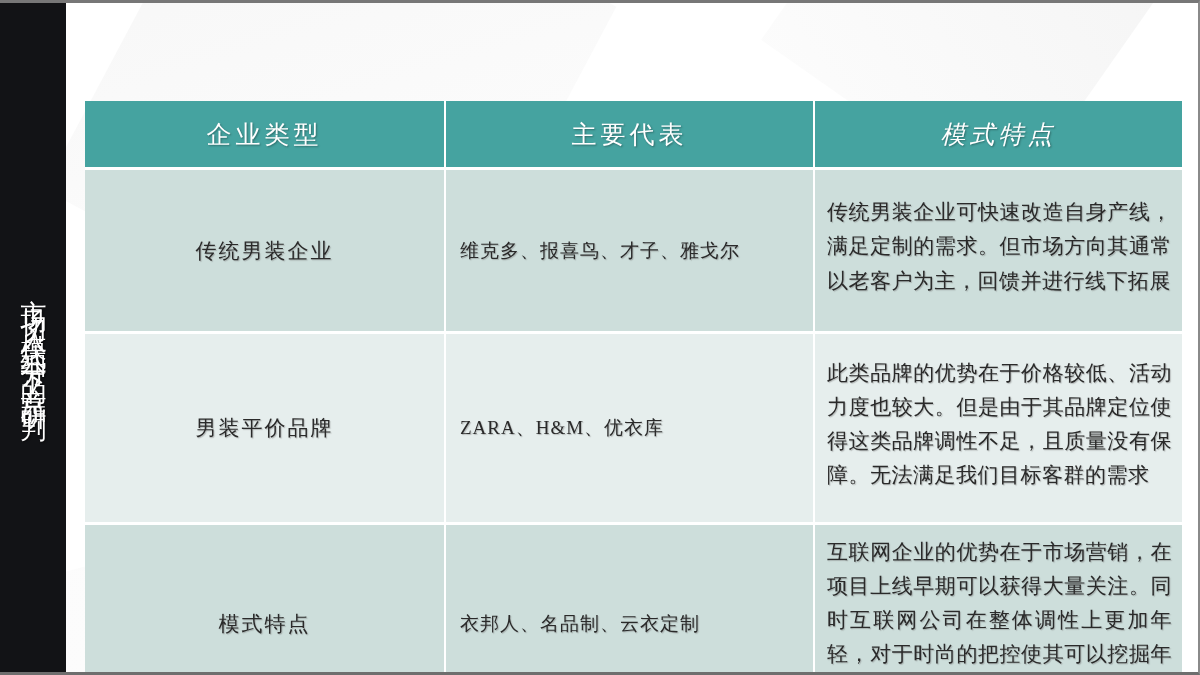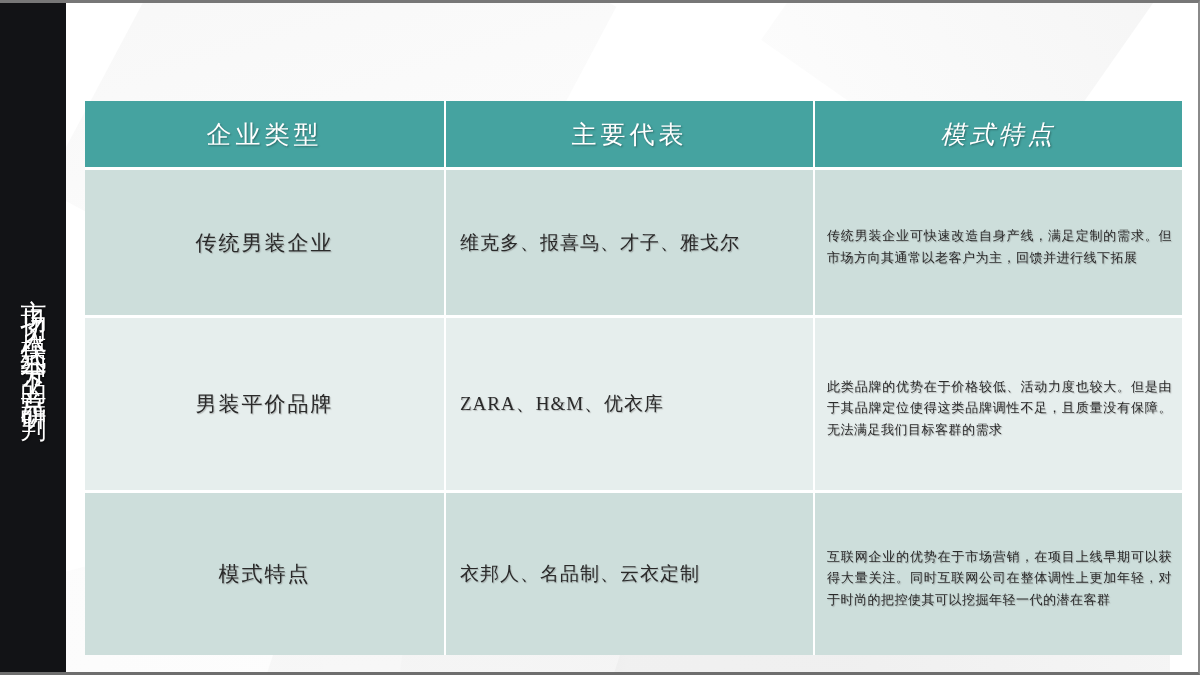--- a/index.html
+++ b/index.html
@@ -147,24 +147,24 @@
     font-size: 21px;
     letter-spacing: 2px;
   }
   .cell-rep {
     font-size: 19px;
     letter-spacing: 1px;
     padding-left: 14px;
     padding-right: 2px;
   }
   .cell-desc {
-    font-size: 13px;
+    font-size: 21px;
     line-height: 1.62;
     letter-spacing: .5px;
-    padding: 10px 10px 2px 12px;
+    padding: 10px 10px 18px 12px;
     text-align: justify;
     vertical-align: middle;
   }
 
   tr.r1 td { height: 133px; }
   tr.r2 td { height: 160px; }
   tr.r3 td { height: 150px; }
 </style>
 </head>
 <body>

